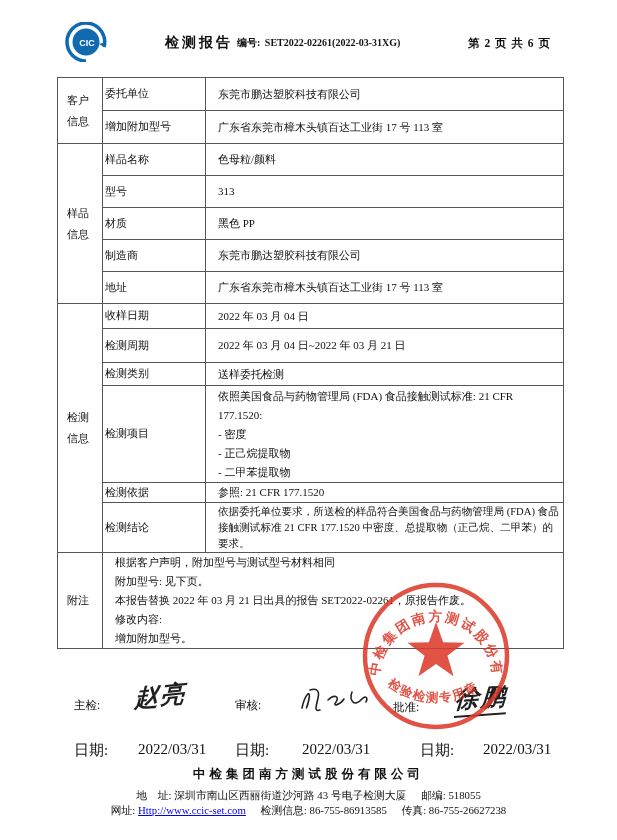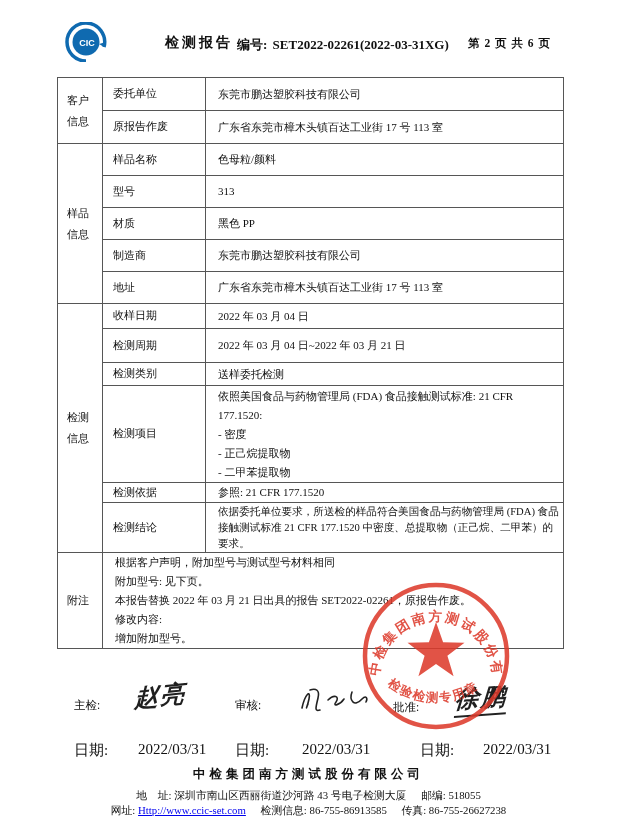--- a/index.html
+++ b/index.html
@@ -14,21 +14,21 @@
     overflow: hidden;
   }
   
   .logo { position: absolute; left: 63px; top: 22px; width: 46px; height: 40px; }
   .hdr-title {
     position: absolute; left: 125px; top: 34px;
     font-size: 14px; font-weight: bold; letter-spacing: 3px; margin-left: 40px;
   }
   .hdr-no {
     position: absolute; left: 237px; top: 36px;
-    font-size: 13px; font-weight: bold;
+    font-size: 10px; font-weight: bold;
   }
   .hdr-no .no-label { margin-right: 2px; }
   .hdr-page {
     position: absolute; left: 468px; top: 36px;
     font-size: 11.5px; font-weight: bold; letter-spacing: 1px;
   }
   
   .doc-table {
     position: absolute; left: 57px; top: 77px;
     border-collapse: collapse; table-layout: fixed; width: 506px;
@@ -36,21 +36,21 @@
   .doc-table td {
     border: 1px solid #565656;
     font-size: 11px; color: #111;
     overflow: hidden;
   }
   td.sec { text-align: center; vertical-align: middle; }
   td.sec span {
     display: inline-block; width: 2.35em;
     word-break: break-all; line-height: 1.9; text-align: left;
   }
-  td.fld { padding-left: 10px; vertical-align: middle; line-height: 1.4; }
+  td.fld { padding-left: 2px; vertical-align: middle; line-height: 1.4; }
   td.val {
     padding-left: 12px; padding-right: 0;
     vertical-align: middle; white-space: pre-line; line-height: 1.5; font-family: Liberation Serif, serif;
   }
   td.val.tall  { line-height: 19px; padding-top: 1px; }
   td.val.concl { line-height: 16px; font-size: 10.6px; }
   td.val.note  { line-height: 19px; font-size: 11px; }
   
   .stamp {
     position: absolute; left: 356px; top: 576px;
@@ -108,21 +108,21 @@
         <col style="width:358px">
       </colgroup>
 
     <tbody>
         <tr style="height:33px">
       <td class="sec" rowspan="2"><span>客户信息</span></td>
       <td class="fld">委托单位</td>
       <td class="val">东莞市鹏达塑胶科技有限公司</td>
     </tr>
     <tr style="height:33px">
-      <td class="fld">原报告作废</td>
+      <td class="fld">增加附加型号</td>
       <td class="val">广东省东莞市樟木头镇百达工业街 17 号 113 室</td>
     </tr>
 
     <tr style="height:32px">
       <td class="sec" rowspan="5"><span>样品信息</span></td>
       <td class="fld">样品名称</td>
       <td class="val">色母粒/颜料</td>
     </tr>
     <tr style="height:32px">
       <td class="fld">型号</td>

